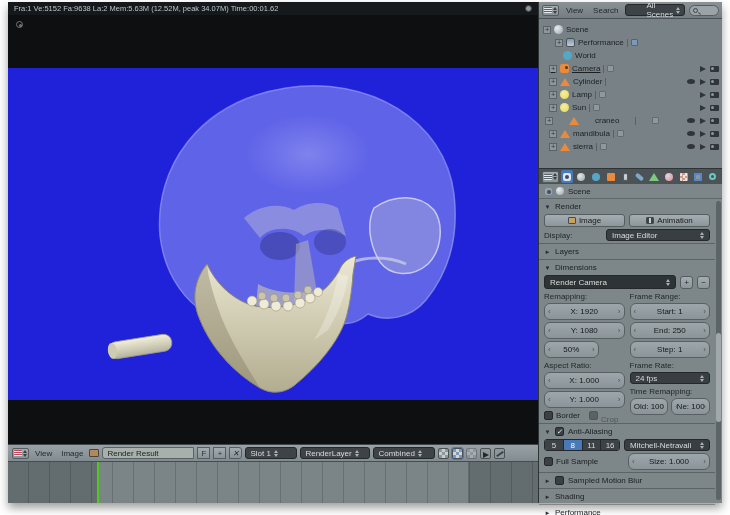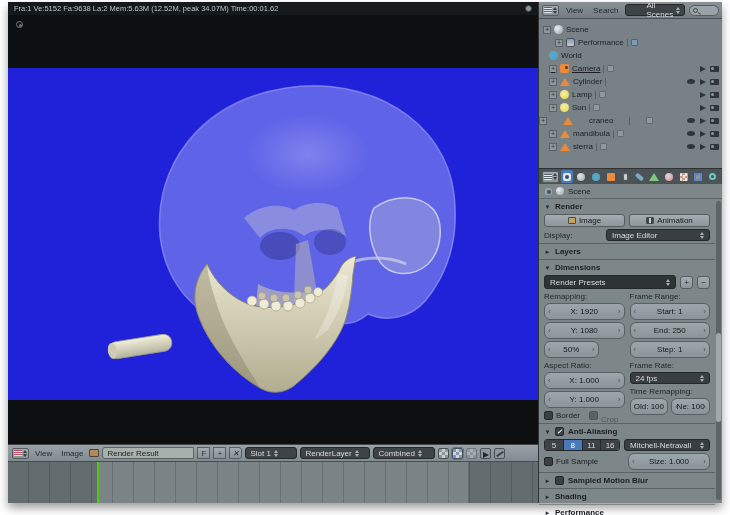--- a/index.html
+++ b/index.html
@@ -97,21 +97,21 @@
   .ti-constr{background:#c9ced1;width:5px;height:8px;border-radius:2px;border:1px solid #555c5f;}
   .ti-modif{background:#7fa8c8;transform:rotate(40deg);width:9px;height:4px;border-radius:2px;}
   .ti-data{width:0;height:0;border-left:5px solid transparent;border-right:5px solid transparent;
     border-bottom:8px solid #7fc87f;border-radius:0;}
   .ti-mat{background:radial-gradient(circle at 35% 35%,#e8d4da,#d08a9a);border-radius:50%;}
   .ti-tex{background:repeating-conic-gradient(#d09a8a 0 25%,#ece4e0 0 50%) 0 0/5px 5px;}
   .ti-part{background:#8d969a;box-shadow:inset 2px 2px 0 #5a86c8,inset -2px -2px 0 #5a86c8;}
   .ti-phys{border:2px solid #6ac8c0;border-radius:50%;width:7px;height:7px;background:none;}
   .crumb{height:15px;display:flex;align-items:center;gap:4px;padding:0 6px;border-bottom:1px solid rgba(0,0,0,.22);}
   .pbody{position:absolute;top:31px;bottom:0;left:0;right:7px;}
-  .phead{display:flex;align-items:center;gap:4px;height:13px;padding:0 5px;font-weight:bold;}
+  .phead{display:flex;align-items:center;gap:4px;height:13px;padding:0 5px;}
   .disc{font-size:6px;color:#272c2e;width:7px;text-align:center;}
   .sep{height:1px;background:rgba(0,0,0,.26);margin:1px 0;}
   .row{display:flex;gap:4px;padding:1px 5px;align-items:center;}
   .btn{flex:1;height:13px;background:linear-gradient(#a4adb1,#8d969a);border:1px solid #565d60;border-radius:3px;
     display:flex;align-items:center;justify-content:center;gap:3px;color:#17191b;}
   .btn .bicon{width:8px;height:7px;background:#6f787c;border:1px solid #454c4f;border-radius:1px;}
   .lab{color:#22272a;}
   .ddl{flex:1;height:12px;background:#383e41;border:1px solid #24282a;border-radius:3px;color:#d7dbdc;
     display:flex;align-items:center;padding:0 5px;gap:3px;}
   .ddl .grow{flex:1;}
@@ -302,21 +302,21 @@
         <span class="oicon i-scene"></span>
         <span class="olabel">Scene</span>
       </div>
       <div class="trow" style="padding-left:16px;">
         <span class="exp"><i>+</i></span>
         <span class="oicon i-rlayers"></span>
         <span class="olabel">Performance</span>
         <span class="pipe"></span>
         <span class="dicon hl"></span>
       </div>
-      <div class="trow" style="padding-left:10px;">
+      <div class="trow" style="padding-left:24px;">
         <span class="oicon i-world"></span>
         <span class="olabel">World</span>
       </div>
       <div class="trow" style="padding-left:10px;text-decoration:underline;">
         <span class="exp"><i>+</i></span>
         <span class="oicon i-cam"></span>
         <span class="olabel">Camera</span>
         <span class="pipe"></span>
         <span class="dicon"></span>
         <span class="tgl t-cur"></span>
@@ -342,21 +342,21 @@
       </div>
       <div class="trow" style="padding-left:10px;">
         <span class="exp"><i>+</i></span>
         <span class="oicon i-lamp"></span>
         <span class="olabel">Sun</span>
         <span class="pipe"></span>
         <span class="dicon"></span>
         <span class="tgl t-cur"></span>
         <span class="tgl t-cam"></span>
       </div>
-      <div class="trow" style="padding-left:0;gap:16px;">
+      <div class="trow" style="padding-left:6px;gap:16px;">
         <span class="exp"><i>+</i></span>
         <span class="oicon i-mesh"></span>
         <span class="olabel">craneo</span>
         <span class="pipe"></span>
         <span class="dicon"></span>
         <span class="tgl t-eye"></span>
         <span class="tgl t-cur"></span>
         <span class="tgl t-cam"></span>
       </div>
       <div class="trow" style="padding-left:10px;">
@@ -463,21 +463,21 @@
           <span>Layers</span>
         </div>
         <div class="sep"></div>
 
         <div class="phead">
           <span class="disc">▼</span>
           <span>Dimensions</span>
         </div>
         <div class="row">
           <span class="ddl" style="height:14px;background:#2e3335;">
-            <span class="grow">Render Presets</span>
+            <span class="grow">Render Camera</span>
             <span class="ud">
                 <i class="up" style="border-bottom-color:#aab2b5;"></i>
                 <i class="dn" style="border-top-color:#aab2b5;"></i>
               </span>
           </span>
           <span class="sq">
               <i>+</i>
             </span>
           <span class="sq">
               <i>−</i>

